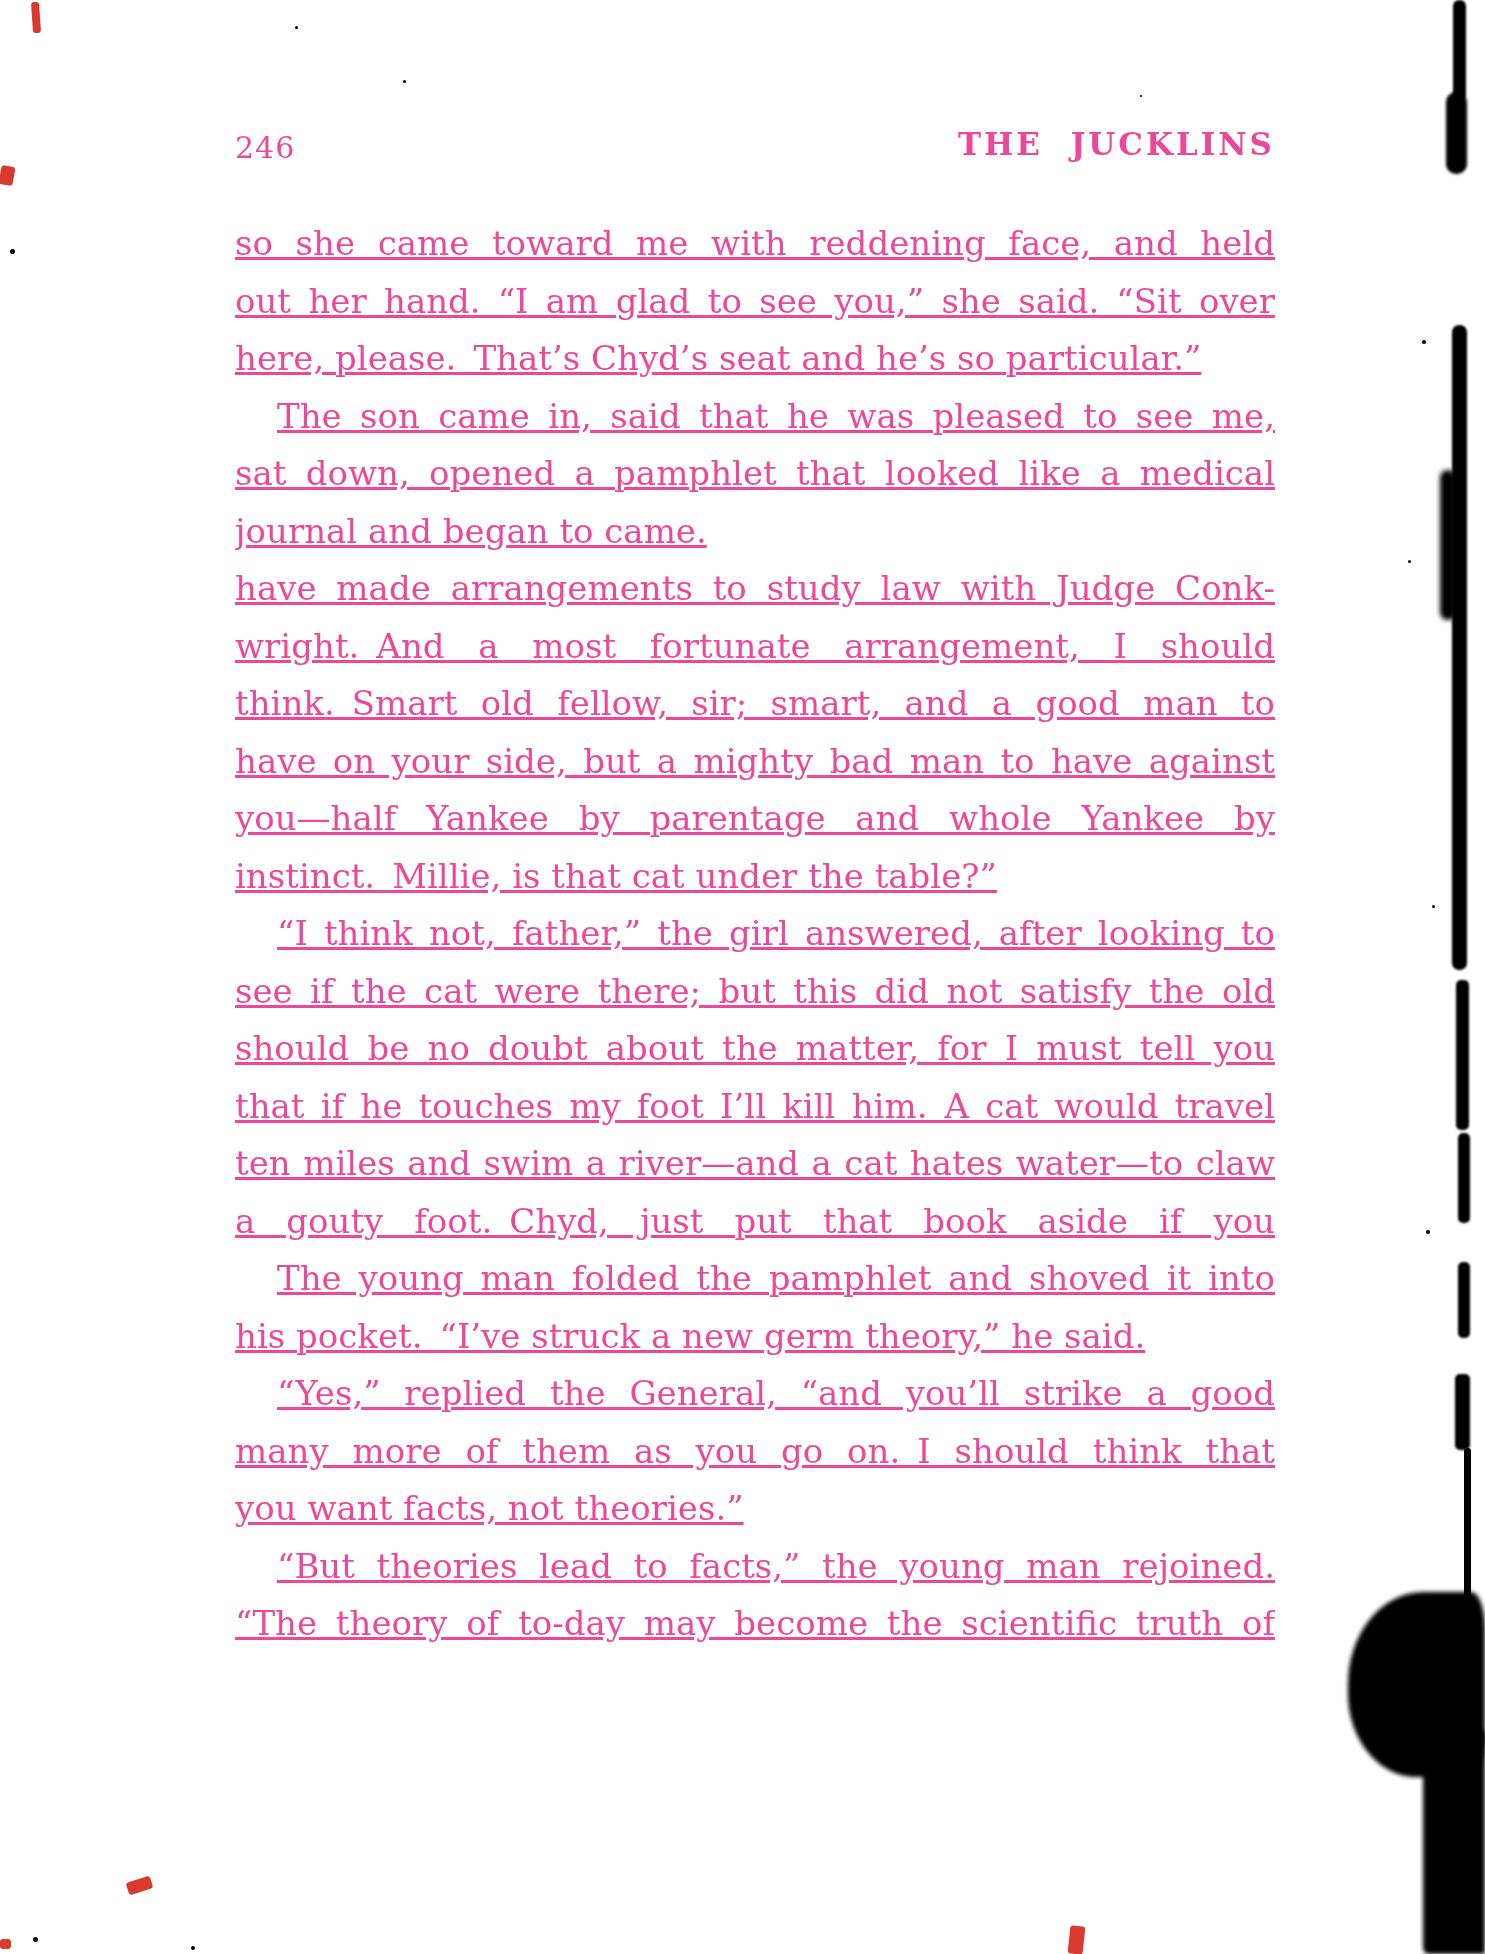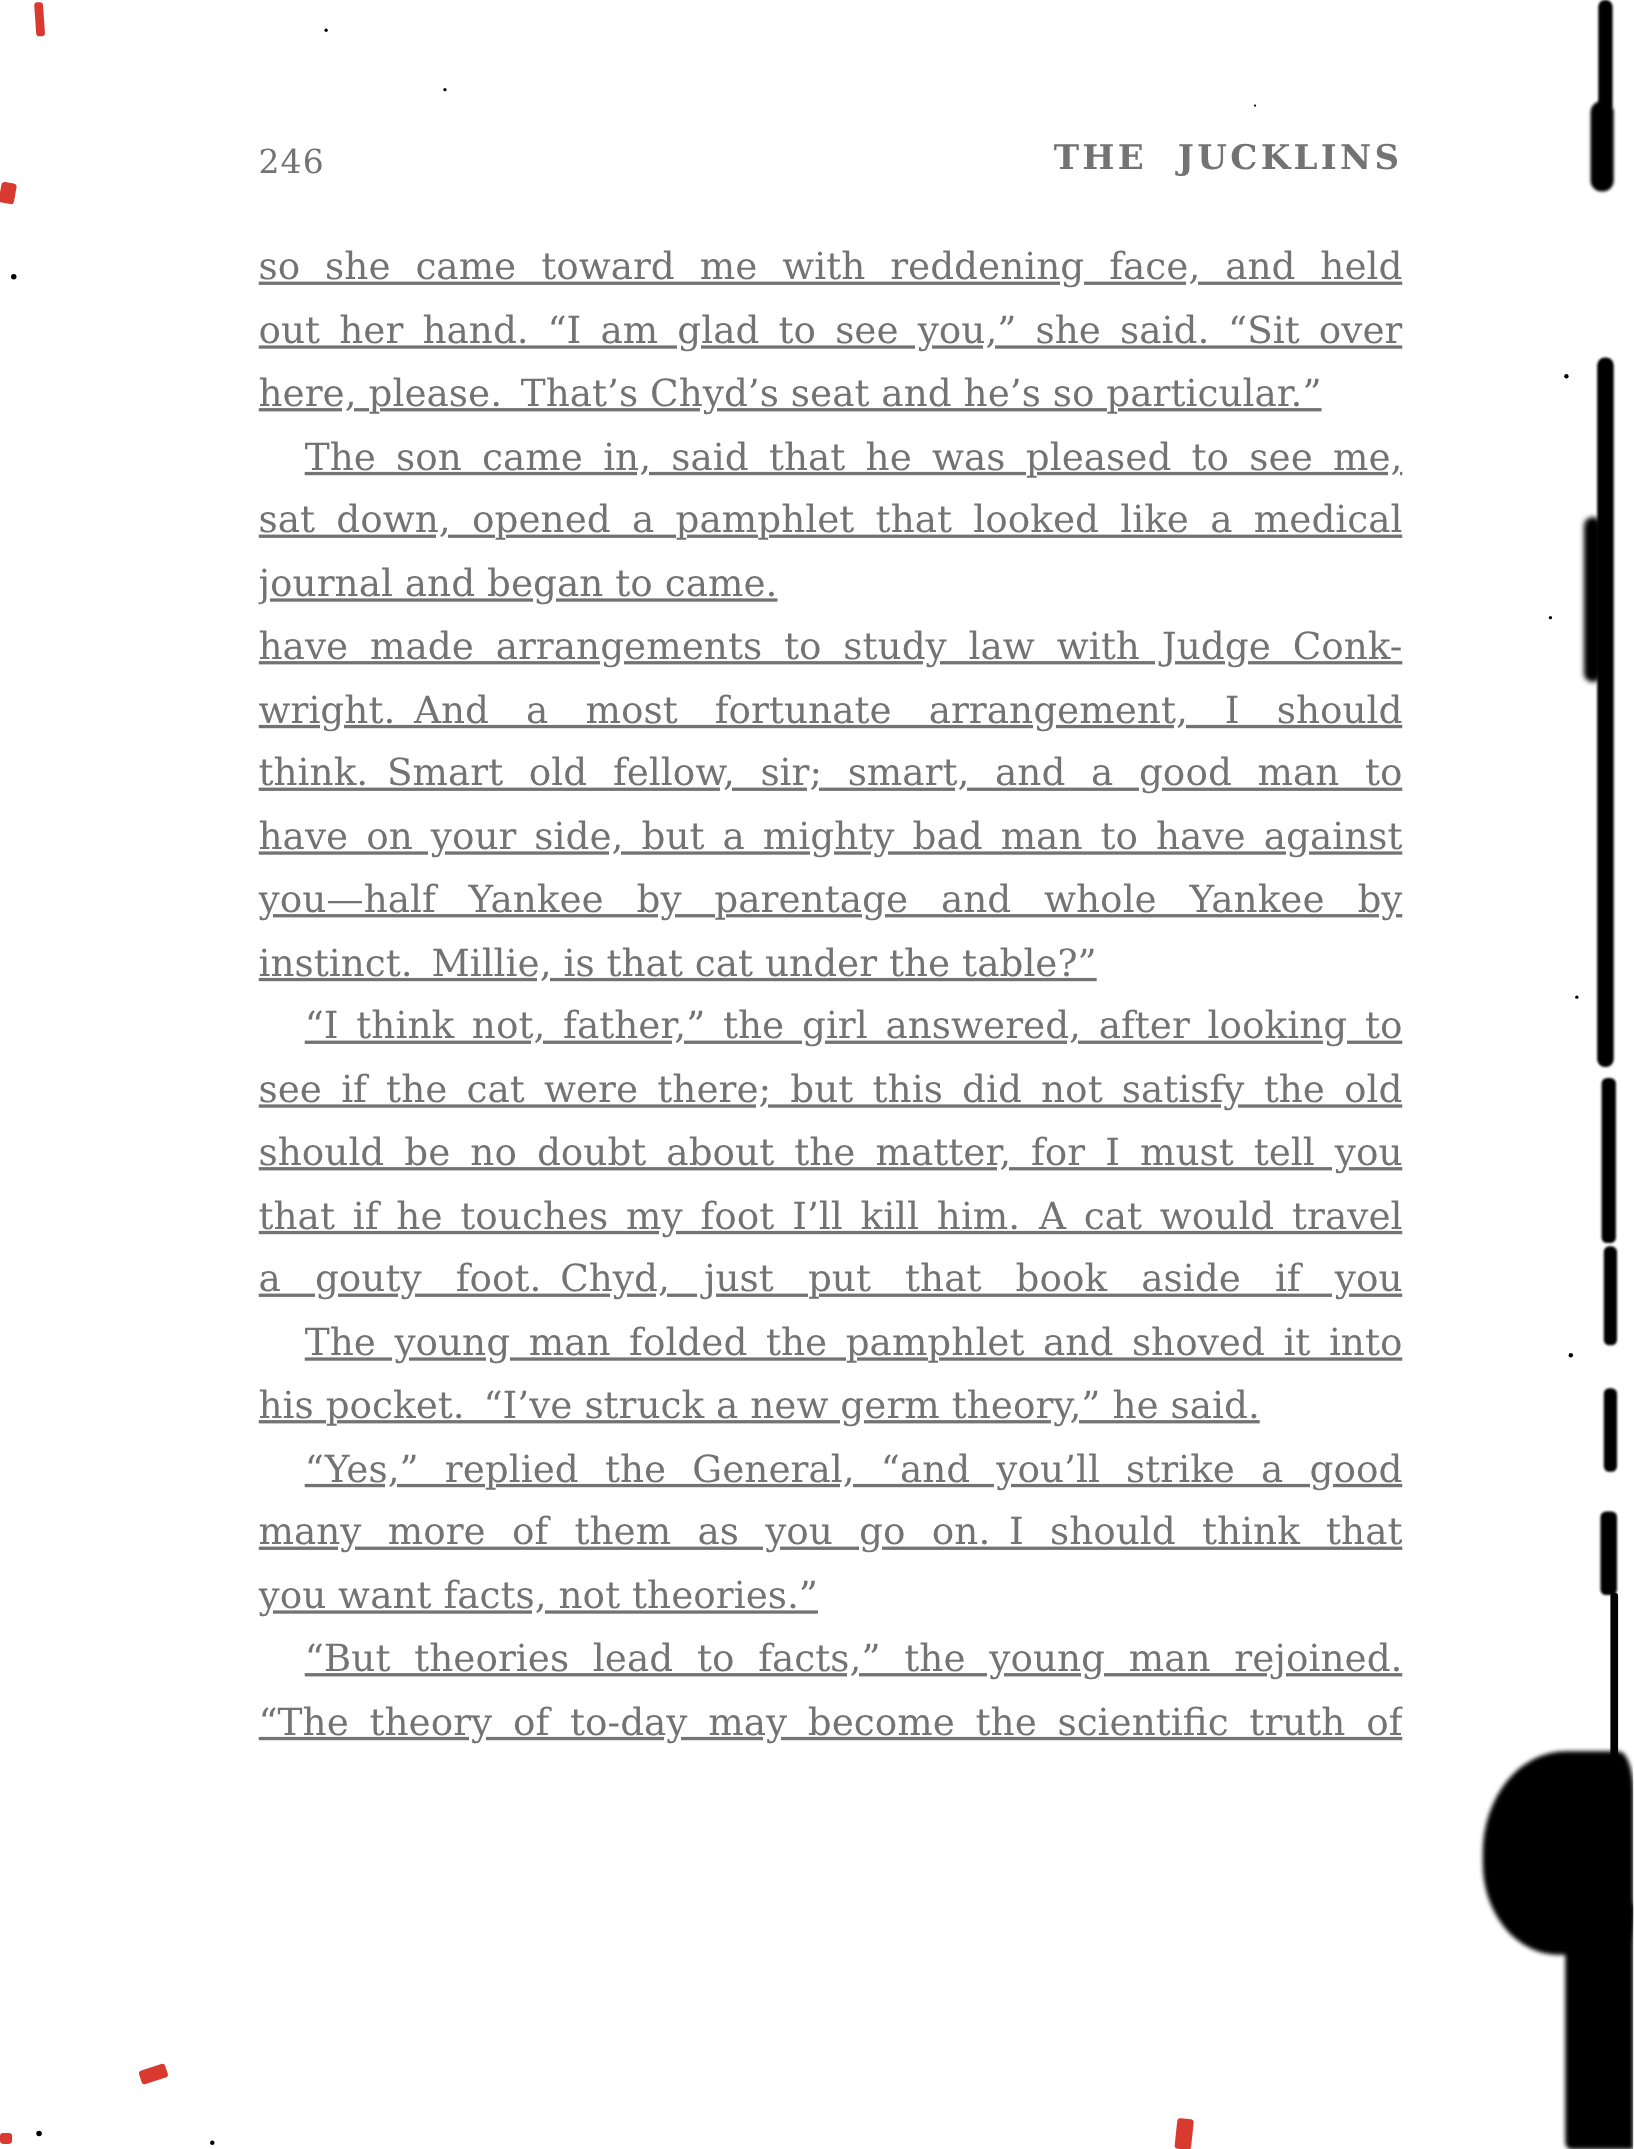--- a/index.html
+++ b/index.html
@@ -2,21 +2,21 @@
 <html><head>
 <meta charset="utf-8">
 <style>
   html,body{margin:0;padding:0;background:#ffffff;}
   .page{
     position:relative;
     width:1485px;height:1954px;
     background:#ffffff;
     overflow:hidden;
     font-family:"DejaVu Serif","Liberation Serif",serif;
-    color:#737373;
+    color:#ec4899;
   }
   .pgnum{
     position:absolute;left:235px;top:130px;
     font-size:30px;letter-spacing:1px;
   }
   .runtitle{
     position:absolute;left:235px;top:126px;width:1040px;
     text-align:right;font-size:31px;font-weight:bold;
     letter-spacing:3px;word-spacing:14px;
   }
@@ -54,20 +54,21 @@
       <div class="line">have made arrangements to study law with Judge Conk-</div>
       <div class="line">wright. And a most fortunate arrangement, I should</div>
       <div class="line">think. Smart old fellow, sir; smart, and a good man to</div>
       <div class="line">have on your side, but a mighty bad man to have against</div>
       <div class="line">you—half Yankee by parentage and whole Yankee by</div>
       <div class="line end">instinct. Millie, is that cat under the table?”</div>
       <div class="line indent">“I think not, father,” the girl answered, after looking to</div>
       <div class="line">see if the cat were there; but this did not satisfy the old</div>
       <div class="line">should be no doubt about the matter, for I must tell you</div>
       <div class="line">that if he touches my foot I’ll kill him. A cat would travel</div>
+      <div class="line">ten miles and swim a river—and a cat hates water—to claw</div>
       <div class="line">a gouty foot. Chyd, just put that book aside if you</div>
       <div class="line indent">The young man folded the pamphlet and shoved it into</div>
       <div class="line end">his pocket. “I’ve struck a new germ theory,” he said.</div>
       <div class="line indent">“Yes,” replied the General, “and you’ll strike a good</div>
       <div class="line">many more of them as you go on. I should think that</div>
       <div class="line end">you want facts, not theories.”</div>
       <div class="line indent">“But theories lead to facts,” the young man rejoined.</div>
       <div class="line">“The theory of to-day may become the scientific truth of</div>
     </div>
 <div class="streak" style="left: 1453px; top: 0px; width: 13px; height: 100px; background: rgb(0, 0, 0); border-radius: 6px; filter: blur(1px);"></div>

